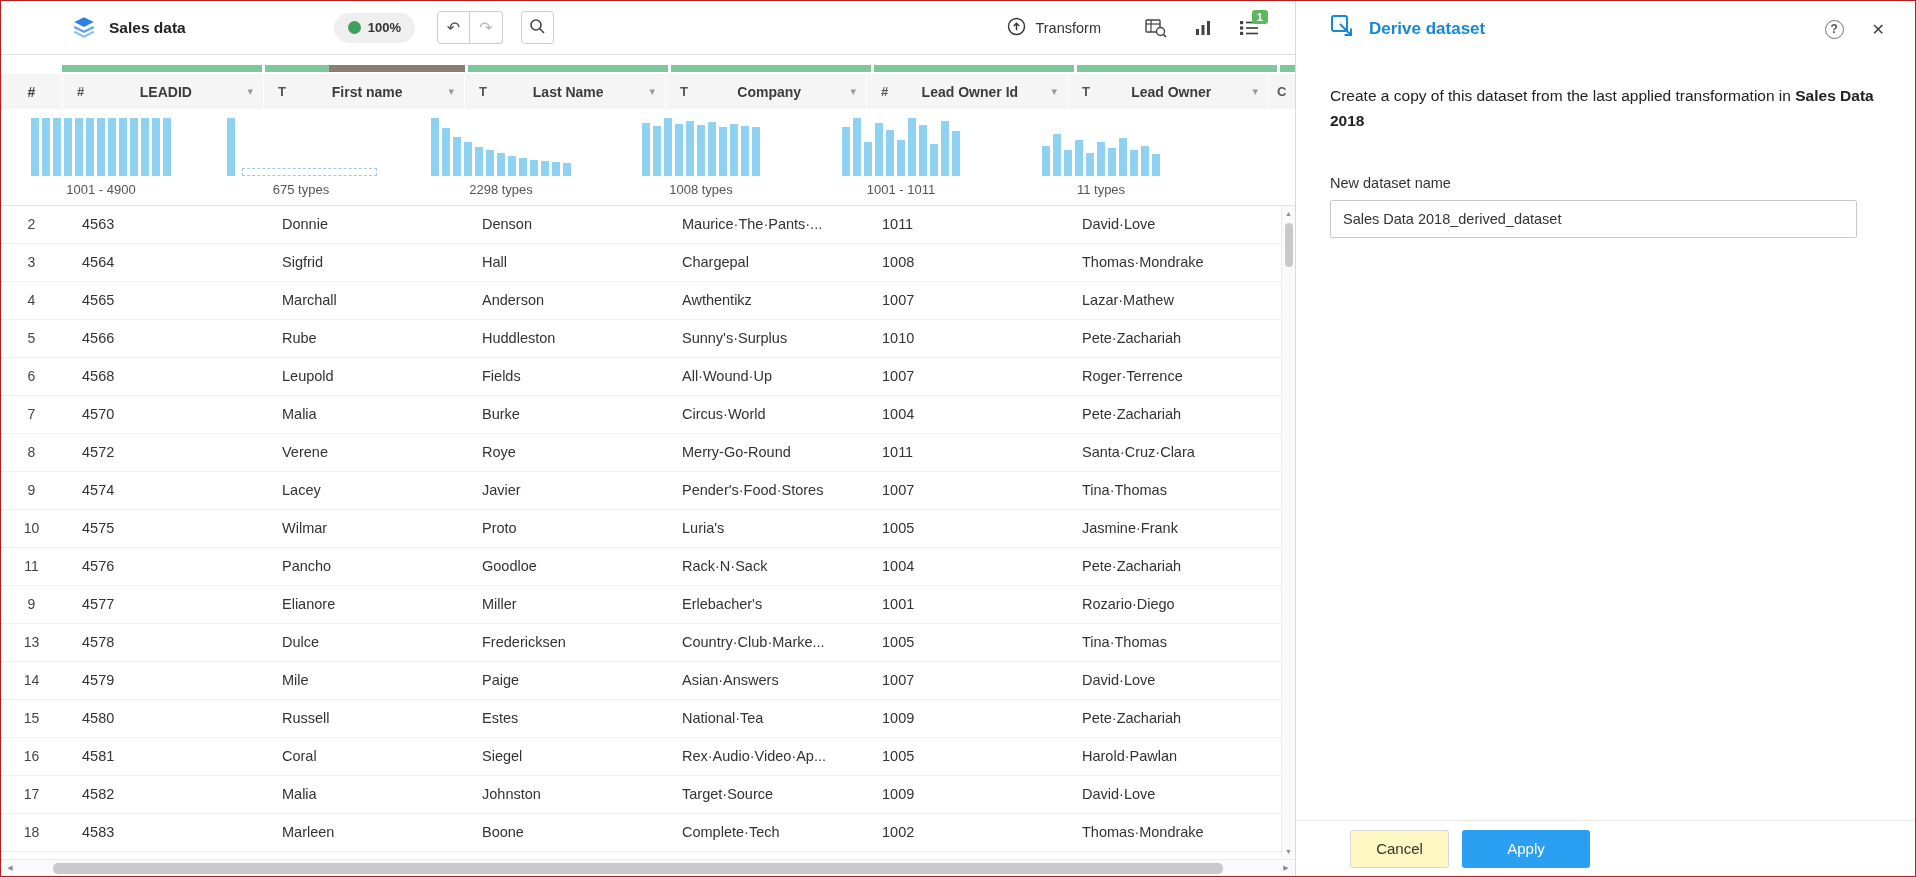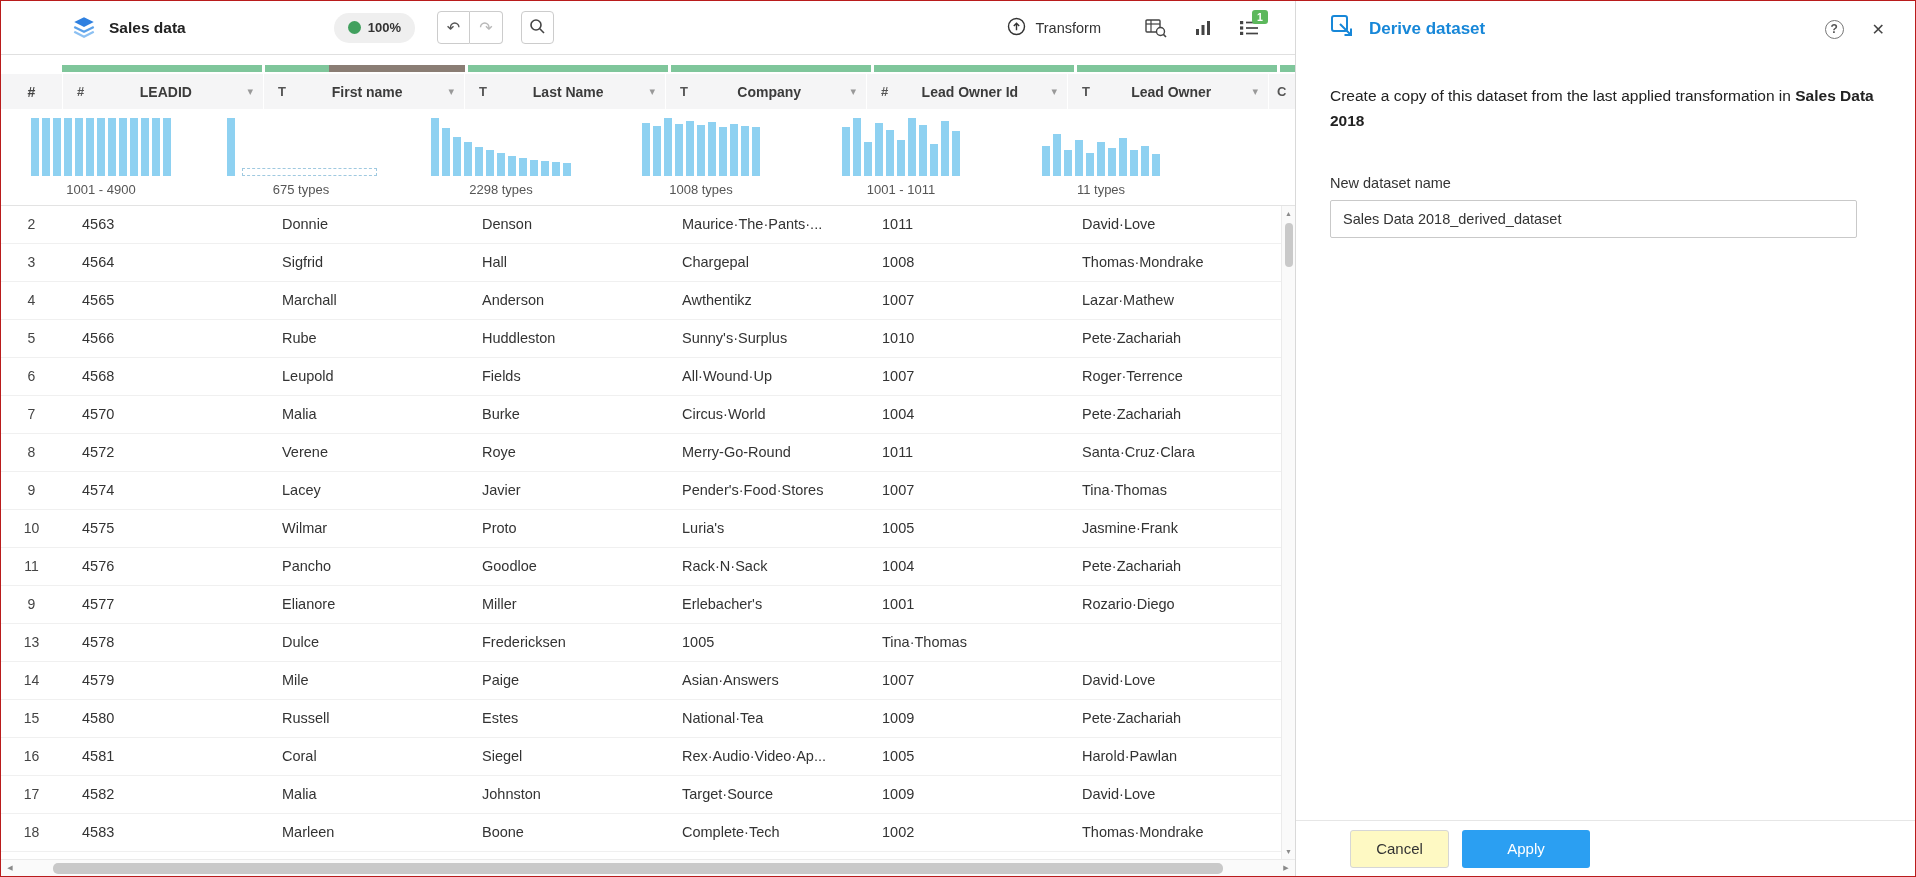--- a/index.html
+++ b/index.html
@@ -420,20 +420,21 @@
               <div class="cell">Erlebacher's</div>
               <div class="cell">1001</div>
               <div class="cell">Rozario·Diego</div>
               <div class="cell partial"></div>
             </div>
             <div class="grid-row">
               <div class="cell num">13</div>
               <div class="cell">4578</div>
               <div class="cell">Dulce</div>
               <div class="cell">Fredericksen</div>
+              <div class="cell">Country·Club·Marke...</div>
               <div class="cell">1005</div>
               <div class="cell">Tina·Thomas</div>
               <div class="cell partial"></div>
             </div>
             <div class="grid-row">
               <div class="cell num">14</div>
               <div class="cell">4579</div>
               <div class="cell">Mile</div>
               <div class="cell">Paige</div>
               <div class="cell">Asian·Answers</div>

